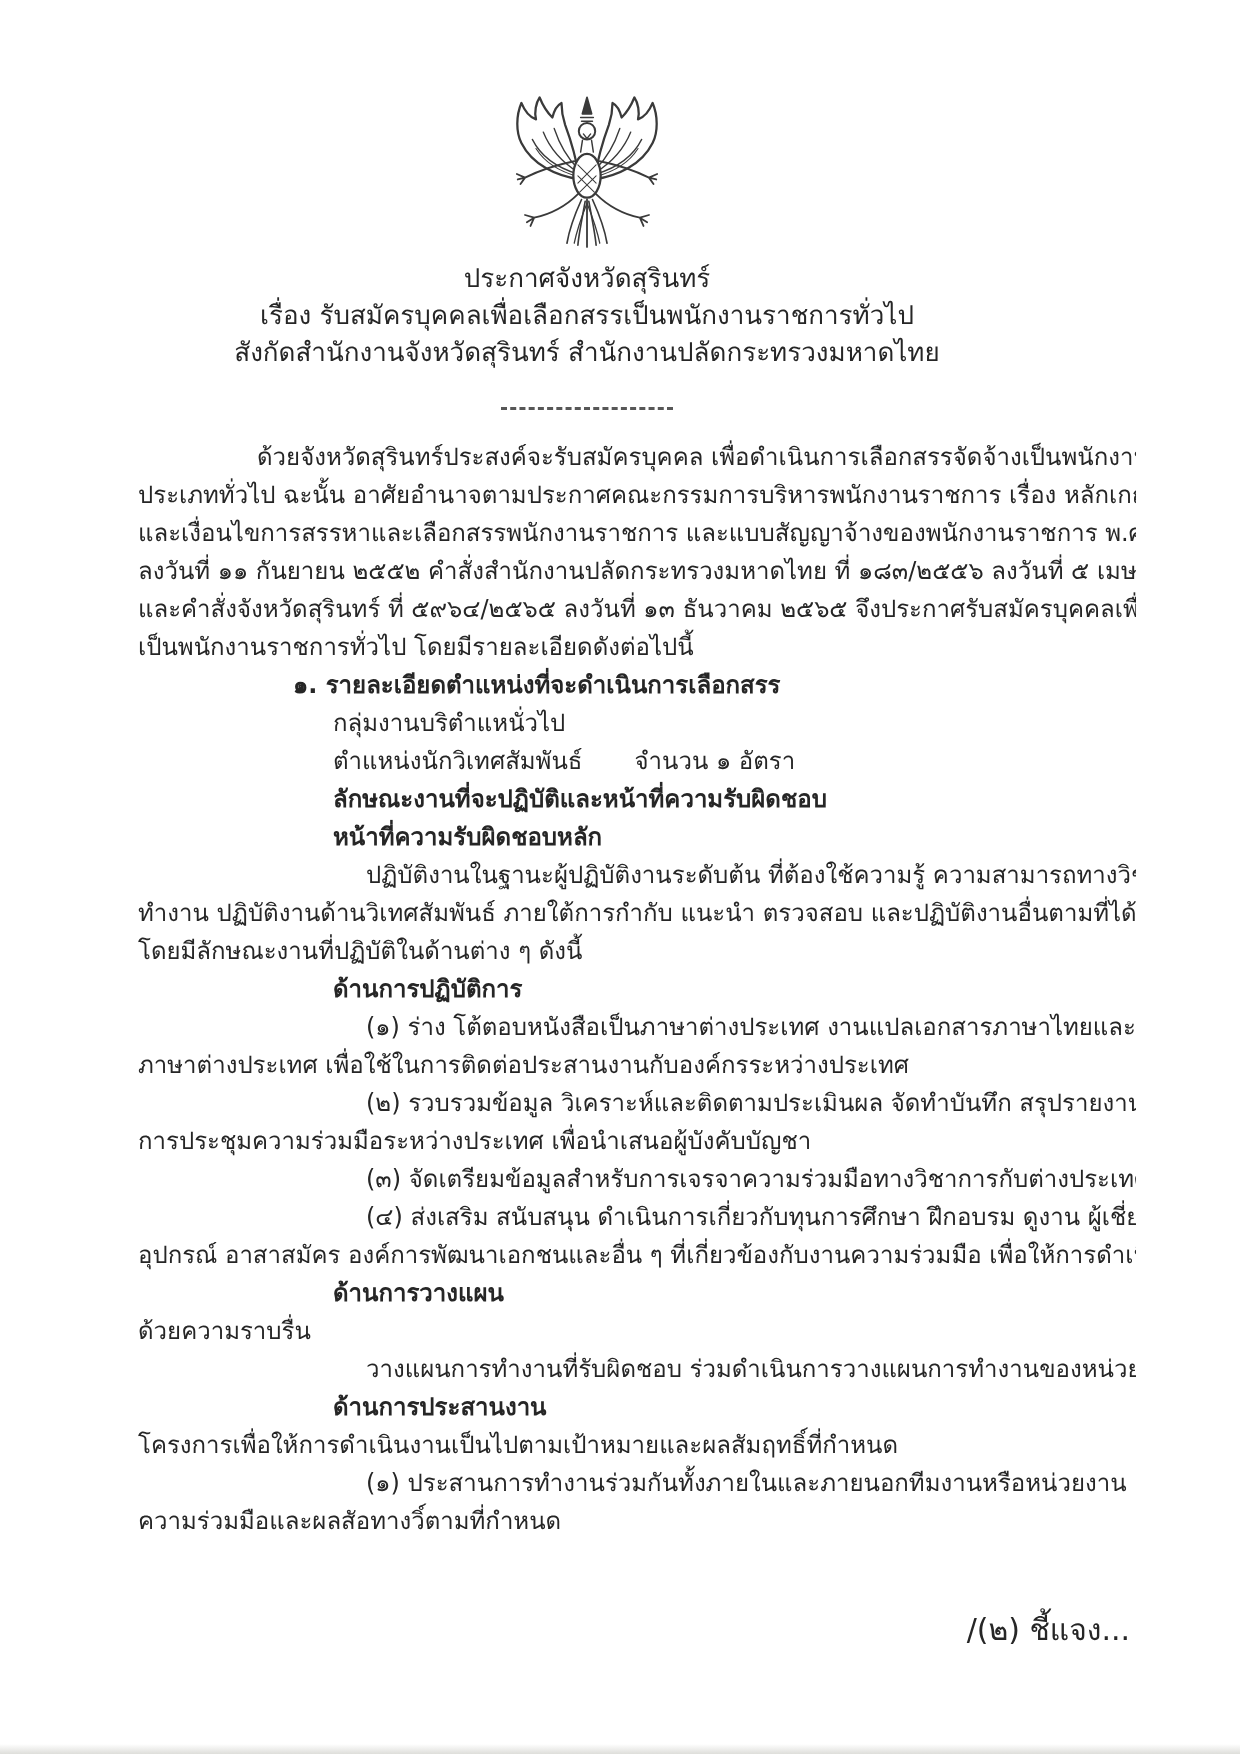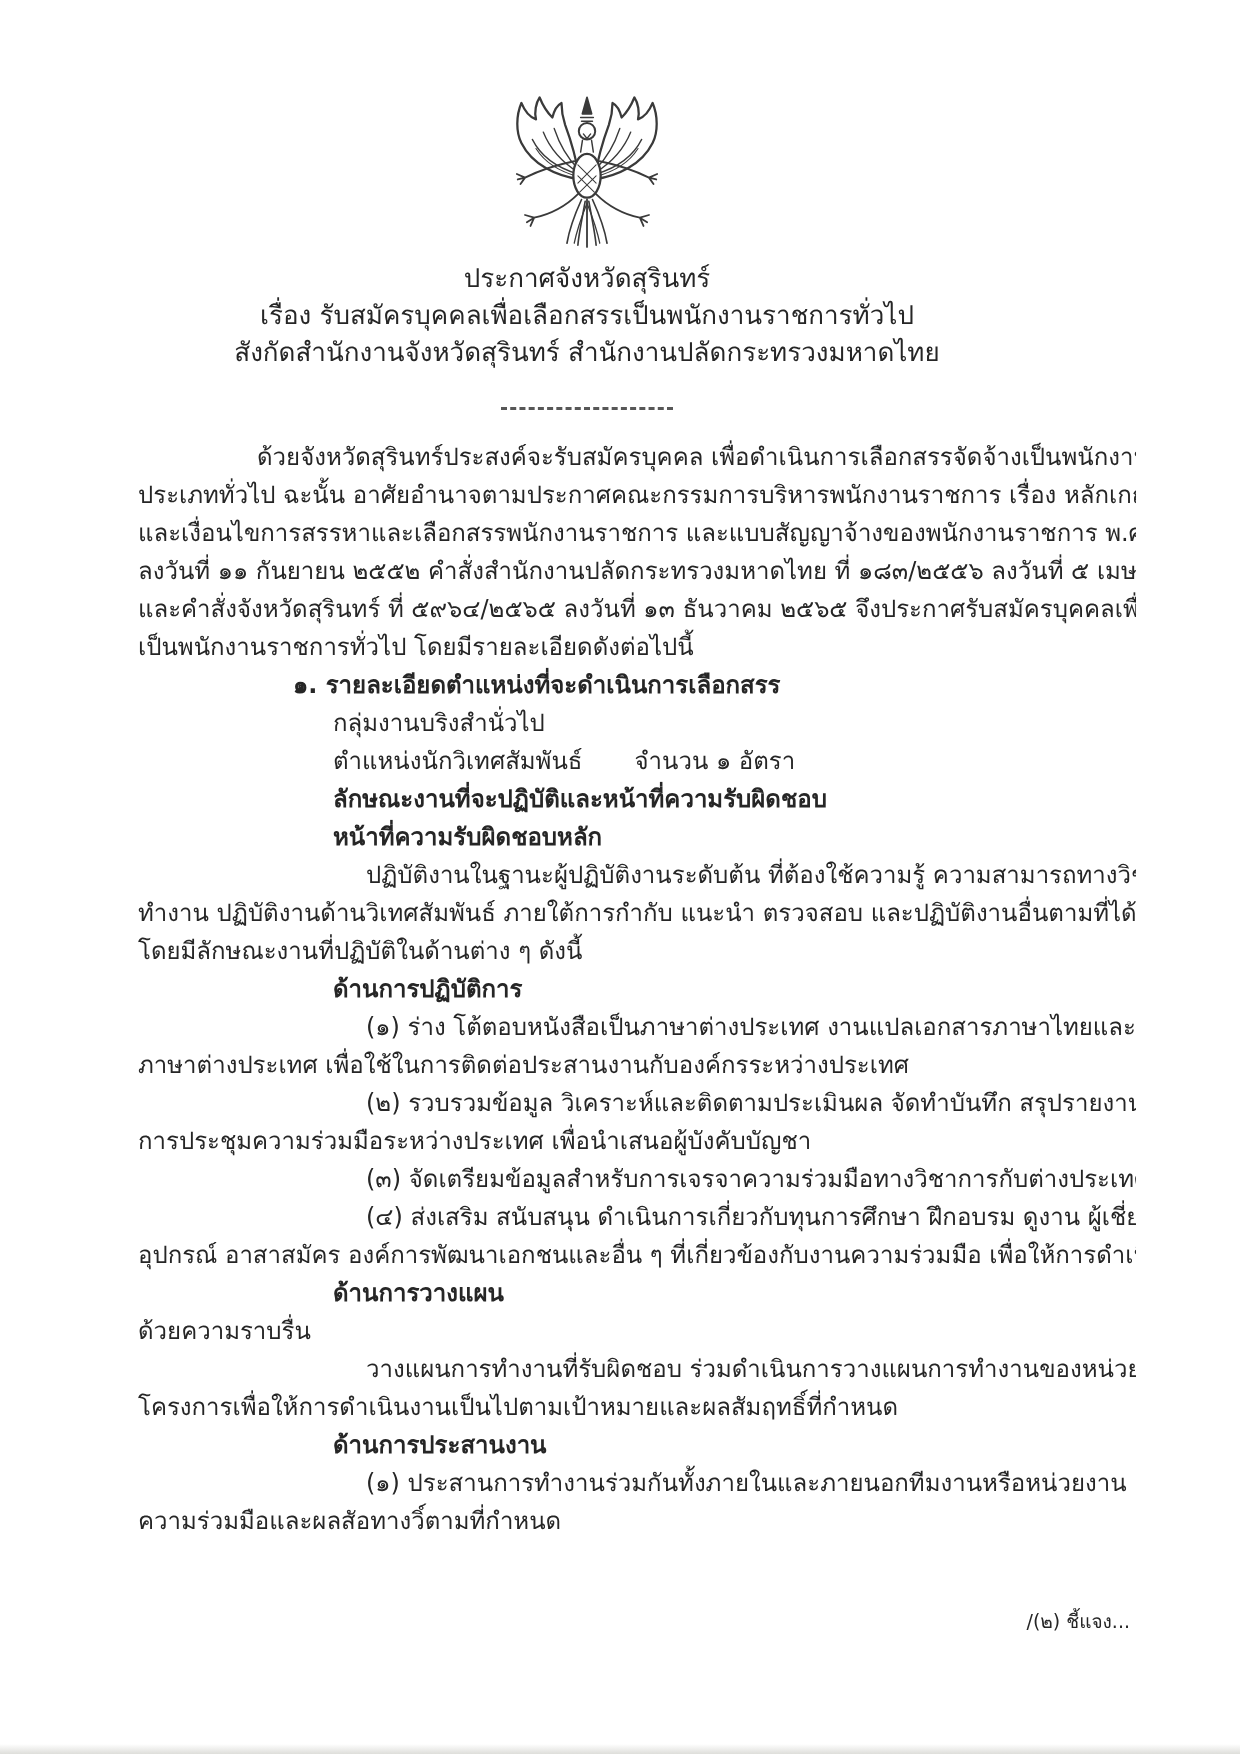--- a/index.html
+++ b/index.html
@@ -49,21 +49,21 @@
   .bold{font-weight:bold;}
   .t-a{padding-left:119px;}   
   .t-b{padding-left:155px;}   
   .t-c{padding-left:195px;}   
   .t-d{padding-left:228px;}   
   .qty-gap{display:inline-block;width:52px;}
   
   .footer-note{
     position:absolute;
     right:110px;top:1606px;
-    font-size:19px;
+    font-size:30px;
     white-space:nowrap;
   }
   
   .scan-edge{
     position:absolute;left:0;right:0;bottom:0;height:10px;
     background:linear-gradient(to bottom,#ffffff,#dededa);
   }
 </style>
 </head>
 <body>
@@ -117,21 +117,21 @@
 
   <div class="body-text">
     <div class="bline t-a">ด้วยจังหวัดสุรินทร์ประสงค์จะรับสมัครบุคคล เพื่อดำเนินการเลือกสรรจัดจ้างเป็นพนักงานราชการ</div>
     <div class="bline">ประเภททั่วไป ฉะนั้น อาศัยอำนาจตามประกาศคณะกรรมการบริหารพนักงานราชการ เรื่อง หลักเกณฑ์ วิธีการ</div>
     <div class="bline">และเงื่อนไขการสรรหาและเลือกสรรพนักงานราชการ และแบบสัญญาจ้างของพนักงานราชการ พ.ศ. ๒๕๕๒</div>
     <div class="bline">ลงวันที่ ๑๑ กันยายน ๒๕๕๒ คำสั่งสำนักงานปลัดกระทรวงมหาดไทย ที่ ๑๘๓/๒๕๕๖ ลงวันที่ ๕ เมษายน ๒๕๕๖</div>
     <div class="bline">และคำสั่งจังหวัดสุรินทร์ ที่ ๕๙๖๔/๒๕๖๕ ลงวันที่ ๑๓ ธันวาคม ๒๕๖๕ จึงประกาศรับสมัครบุคคลเพื่อเลือกสรร</div>
     <div class="bline">เป็นพนักงานราชการทั่วไป โดยมีรายละเอียดดังต่อไปนี้</div>
 
     <div class="bline t-b bold">๑. รายละเอียดตำแหน่งที่จะดำเนินการเลือกสรร</div>
-    <div class="bline t-c">กลุ่มงานบริงสำนั่วไป</div>
+    <div class="bline t-c">กลุ่มงานบริตำแหนั่วไป</div>
     <div class="bline t-c">
       <span>ตำแหน่งนักวิเทศสัมพันธ์</span><span class="qty-gap"></span><span>จำนวน ๑ อัตรา</span>
     </div>
     <div class="bline t-c bold">ลักษณะงานที่จะปฏิบัติและหน้าที่ความรับผิดชอบ</div>
     <div class="bline t-c bold">หน้าที่ความรับผิดชอบหลัก</div>
 
     <div class="bline t-d">ปฏิบัติงานในฐานะผู้ปฏิบัติงานระดับต้น ที่ต้องใช้ความรู้ ความสามารถทางวิชาการในการ</div>
     <div class="bline">ทำงาน ปฏิบัติงานด้านวิเทศสัมพันธ์ ภายใต้การกำกับ แนะนำ ตรวจสอบ และปฏิบัติงานอื่นตามที่ได้รับมอบหมาย</div>
     <div class="bline">โดยมีลักษณะงานที่ปฏิบัติในด้านต่าง ๆ ดังนี้</div>
 
@@ -140,23 +140,23 @@
     <div class="bline">ภาษาต่างประเทศ เพื่อใช้ในการติดต่อประสานงานกับองค์กรระหว่างประเทศ</div>
     <div class="bline t-d">(๒) รวบรวมข้อมูล วิเคราะห์และติดตามประเมินผล จัดทำบันทึก สรุปรายงาน</div>
     <div class="bline">การประชุมความร่วมมือระหว่างประเทศ เพื่อนำเสนอผู้บังคับบัญชา</div>
     <div class="bline t-d">(๓) จัดเตรียมข้อมูลสำหรับการเจรจาความร่วมมือทางวิชาการกับต่างประเทศ เพื่อให้</div>
     <div class="bline t-d">(๔) ส่งเสริม สนับสนุน ดำเนินการเกี่ยวกับทุนการศึกษา ฝึกอบรม ดูงาน ผู้เชี่ยวชาญ วัสดุ</div>
     <div class="bline">อุปกรณ์ อาสาสมัคร องค์การพัฒนาเอกชนและอื่น ๆ ที่เกี่ยวข้องกับงานความร่วมมือ เพื่อให้การดำเนินการเป็นไป</div>
     <div class="bline t-c bold">ด้านการวางแผน</div>
 
     <div class="bline">ด้วยความราบรื่น</div>
     <div class="bline t-d">วางแผนการทำงานที่รับผิดชอบ ร่วมดำเนินการวางแผนการทำงานของหน่วยงานหรือ</div>
+    <div class="bline t-c bold">ด้านการประสานงาน</div>
+
     <div class="bline">โครงการเพื่อให้การดำเนินงานเป็นไปตามเป้าหมายและผลสัมฤทธิ์ที่กำหนด</div>
-
-    <div class="bline t-c bold">ด้านการประสานงาน</div>
     <div class="bline t-d">(๑) ประสานการทำงานร่วมกันทั้งภายในและภายนอกทีมงานหรือหน่วยงาน เพื่อให้เกิด</div>
     <div class="bline">ความร่วมมือและผลสัอทางวิ์ตามที่กำหนด</div>
   </div>
 
   <div class="footer-note">/(๒) ชี้แจง...</div>
 
   <div class="scan-edge"></div>
 </div>
 
 </body></html>

